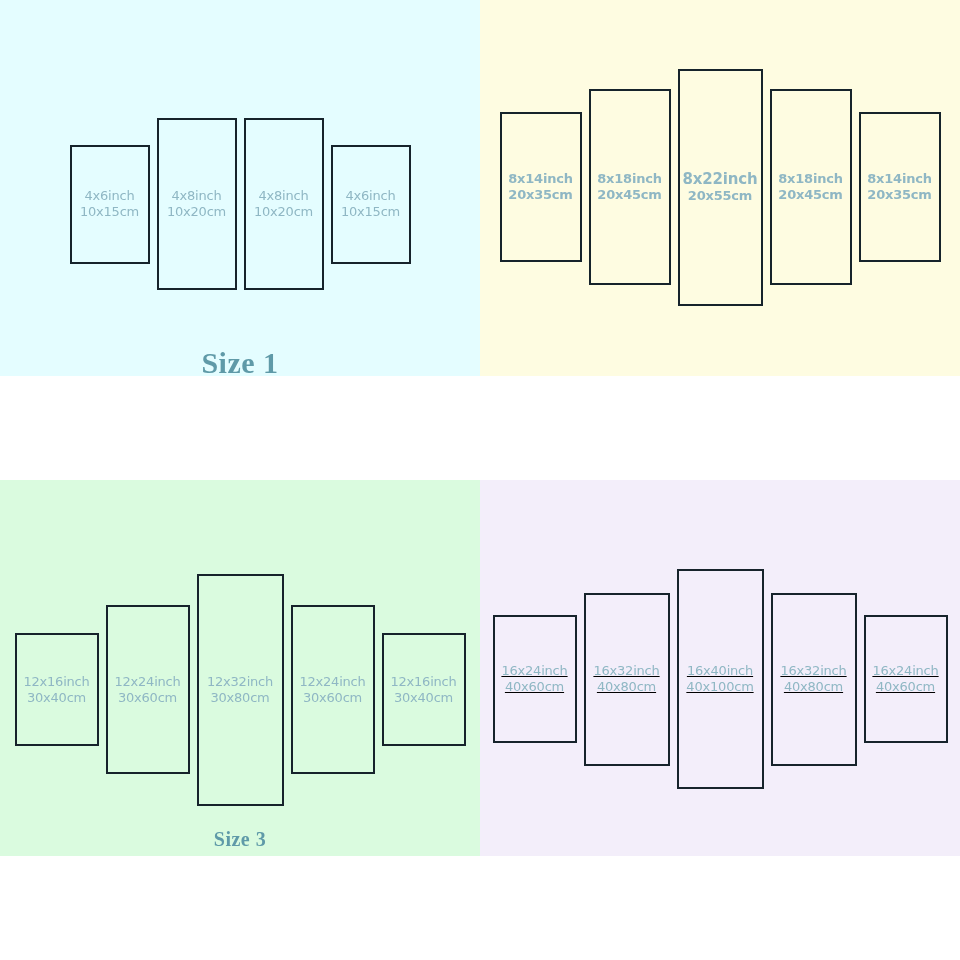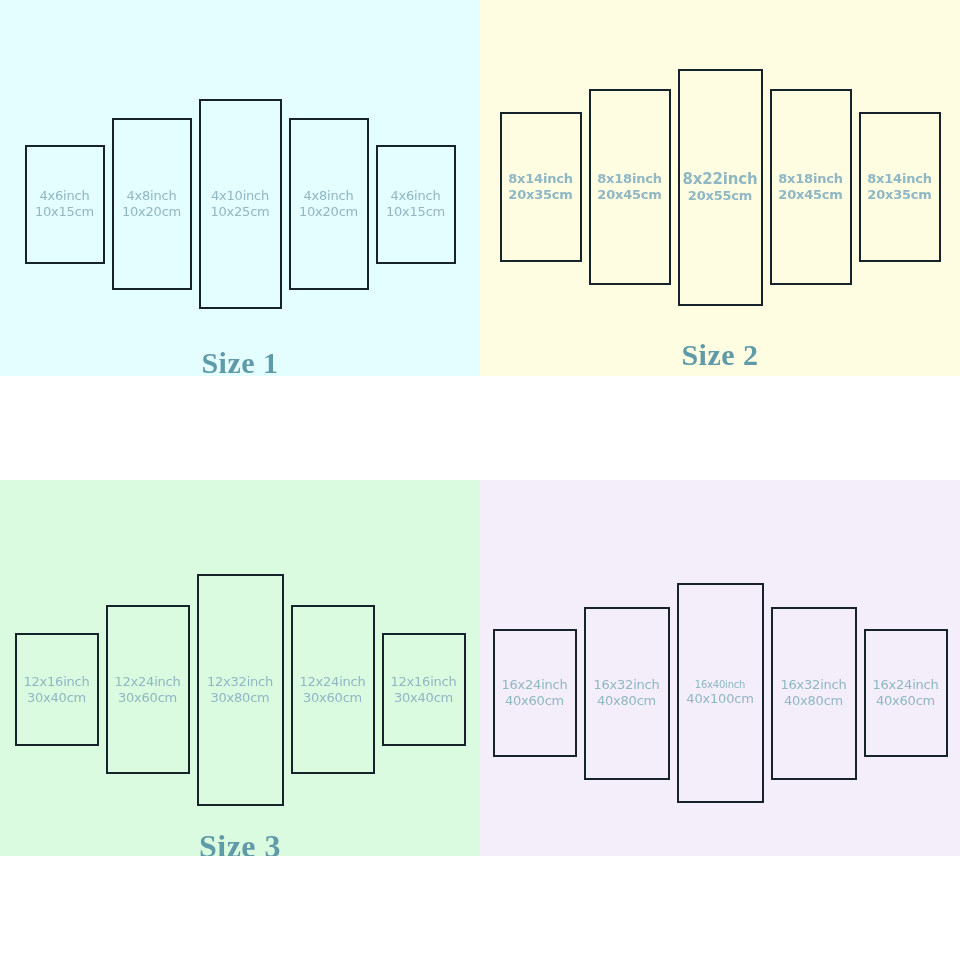--- a/index.html
+++ b/index.html
@@ -65,24 +65,20 @@
     <div class="quadrant" style="background: rgb(228, 253, 255);">
       <div class="panels" style="top: 98px; height: 212px;">
         <div class="panel" style="width: 80px; height: 119px;">
           <div class="lbl" style="font-size: 13px;">4x6inch</div>
           <div class="lbl" style="font-size: 13px;">10x15cm</div>
         </div>
         <div class="panel" style="width: 80px; height: 172px;">
           <div class="lbl" style="font-size: 13px;">4x8inch</div>
           <div class="lbl" style="font-size: 13px;">10x20cm</div>
         </div>
-        <div class="panel" style="width: 83px; height: 210px;">
-          <div class="lbl" style="font-size: 13px;">4x10inch</div>
-          <div class="lbl" style="font-size: 13px;">10x25cm</div>
-        </div>
         <div class="panel" style="width: 80px; height: 172px;">
           <div class="lbl" style="font-size: 13px;">4x8inch</div>
           <div class="lbl" style="font-size: 13px;">10x20cm</div>
         </div>
         <div class="panel" style="width: 80px; height: 119px;">
           <div class="lbl" style="font-size: 13px;">4x6inch</div>
           <div class="lbl" style="font-size: 13px;">10x15cm</div>
         </div>
       </div>
       <div class="size-title" style="top: 346px; font-size: 30px;">Size 1</div>
@@ -103,21 +99,20 @@
         </div>
         <div class="panel" style="width: 82px; height: 196px;">
           <div class="lbl" style="font-size: 13px;">8x18inch</div>
           <div class="lbl" style="font-size: 13px;">20x45cm</div>
         </div>
         <div class="panel" style="width: 82px; height: 150px;">
           <div class="lbl" style="font-size: 13px;">8x14inch</div>
           <div class="lbl" style="font-size: 13px;">20x35cm</div>
         </div>
       </div>
-      <div class="size-title" style="top: 338px; font-size: 30px;">Size 2</div>
     </div>
     <div class="quadrant" style="background: rgb(218, 251, 223);">
       <div class="panels" style="top: 93px; height: 233px;">
         <div class="panel" style="width: 84px; height: 113px;">
           <div class="lbl" style="font-size: 13px;">12x16inch</div>
           <div class="lbl" style="font-size: 13px;">30x40cm</div>
         </div>
         <div class="panel" style="width: 84px; height: 169px;">
           <div class="lbl" style="font-size: 13px;">12x24inch</div>
           <div class="lbl" style="font-size: 13px;">30x60cm</div>
@@ -128,34 +123,34 @@
         </div>
         <div class="panel" style="width: 84px; height: 169px;">
           <div class="lbl" style="font-size: 13px;">12x24inch</div>
           <div class="lbl" style="font-size: 13px;">30x60cm</div>
         </div>
         <div class="panel" style="width: 84px; height: 113px;">
           <div class="lbl" style="font-size: 13px;">12x16inch</div>
           <div class="lbl" style="font-size: 13px;">30x40cm</div>
         </div>
       </div>
-      <div class="size-title" style="top: 348px; font-size: 32px;">Size 3</div>
+      <div class="size-title" style="top: 348px; font-size: 20px;">Size 3</div>
     </div>
     <div class="quadrant" style="background: rgb(243, 238, 250);">
-      <div class="panels" style="top: 102px; height: 222px;">
+      <div class="panels" style="top: 88px; height: 222px; text-decoration: underline;">
         <div class="panel" style="width: 84px; height: 128px;">
           <div class="lbl" style="font-size: 13px;">16x24inch</div>
           <div class="lbl" style="font-size: 13px;">40x60cm</div>
         </div>
         <div class="panel" style="width: 86px; height: 173px;">
           <div class="lbl" style="font-size: 13px;">16x32inch</div>
           <div class="lbl" style="font-size: 13px;">40x80cm</div>
         </div>
         <div class="panel" style="width: 87px; height: 220px;">
-          <div class="lbl" style="font-size: 10px;">16x40inch</div>
+          <div class="lbl" style="font-size: 13px;">16x40inch</div>
           <div class="lbl" style="font-size: 13px;">40x100cm</div>
         </div>
         <div class="panel" style="width: 86px; height: 173px;">
           <div class="lbl" style="font-size: 13px;">16x32inch</div>
           <div class="lbl" style="font-size: 13px;">40x80cm</div>
         </div>
         <div class="panel" style="width: 84px; height: 128px;">
           <div class="lbl" style="font-size: 13px;">16x24inch</div>
           <div class="lbl" style="font-size: 13px;">40x60cm</div>
         </div>

